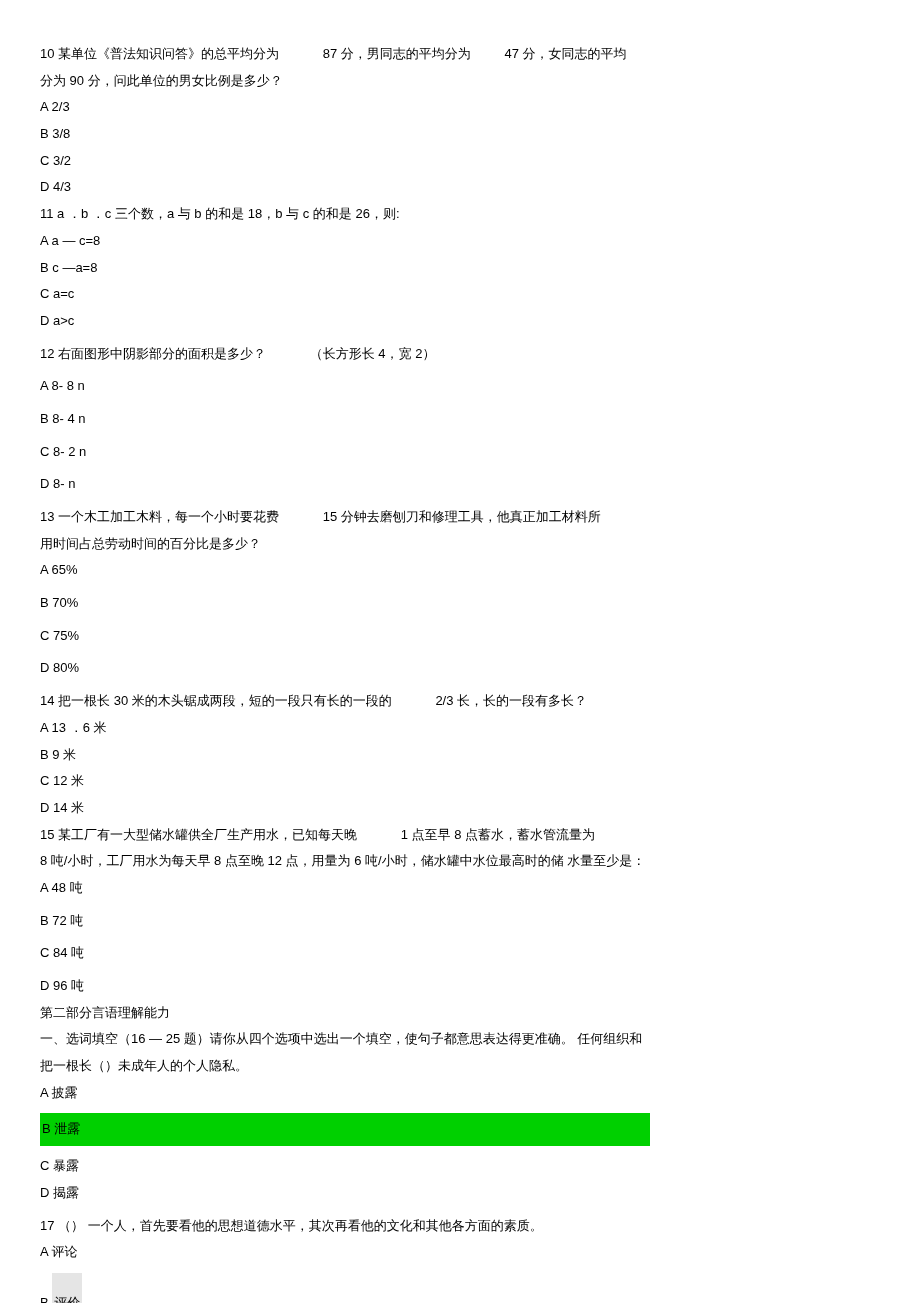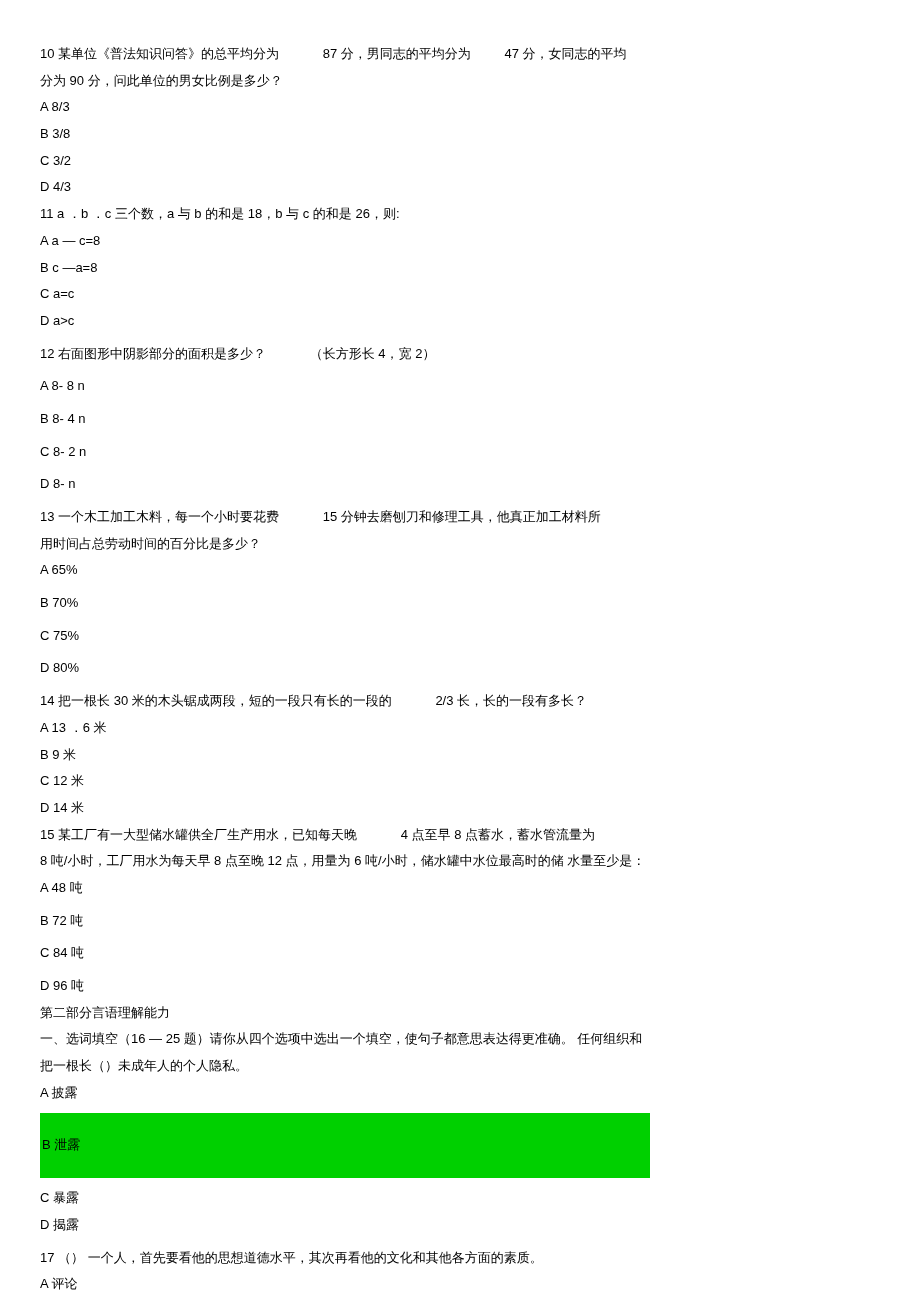--- a/index.html
+++ b/index.html
@@ -23,37 +23,37 @@
     margin-top: 8px;
   }
   .hl-green {
     background: #e5e5e5;
     display: inline-block;
     padding: 18px 2px;
   }
   .hl-green-full {
     background: #00d000;
     display: block;
-    padding: 20px 2px;
+    padding: 4px 2px;
     width: 610px;
     box-sizing: border-box;
   }
   .gap-s { display:inline-block; width:30px; }
   .gap-m { display:inline-block; width:40px; }
 </style>
 </head>
 <body>
 
 <div class="q-line">
   <span>10 某单位《普法知识问答》的总平均分为</span><span class="gap-m"></span>
   <span>87 分，男同志的平均分为</span><span class="gap-s"></span>
   <span>47 分，女同志的平均</span>
 </div>
 <div class="q-line">分为 90 分，问此单位的男女比例是多少？</div>
-<div class="opt">A 8/3</div>
+<div class="opt">A 2/3</div>
 <div class="opt">B 3/8</div>
 <div class="opt">C 3/2</div>
 <div class="opt">D 4/3</div>
 
 <div class="q-line">11 a ．b ．c 三个数，a 与 b 的和是 18，b 与 c 的和是 26，则:</div>
 <div class="opt">A a — c=8</div>
 <div class="opt">B c —a=8</div>
 <div class="opt">C a=c</div>
 <div class="opt">D a&gt;c</div>
 
@@ -80,21 +80,21 @@
   <span>14 把一根长 30 米的木头锯成两段，短的一段只有长的一段的</span><span class="gap-m"></span>
   <span>2/3 长，长的一段有多长？</span>
 </div>
 <div class="opt">A 13 ．6 米</div>
 <div class="opt">B 9 米</div>
 <div class="opt">C 12 米</div>
 <div class="opt">D 14 米</div>
 
 <div class="q-line">
   <span>15 某工厂有一大型储水罐供全厂生产用水，已知每天晚</span><span class="gap-m"></span>
-  <span>4 点至早 8 点蓄水，蓄水管流量为</span>
+  <span>1 点至早 8 点蓄水，蓄水管流量为</span>
 </div>
 <div class="q-line">8 吨/小时，工厂用水为每天早  8 点至晚 12 点，用量为 6 吨/小时，储水罐中水位最高时的储  水量至少是：</div>
 <div class="opt">A 48 吨</div>
 <div class="opt spaced">B 72 吨</div>
 <div class="opt spaced">C 84 吨</div>
 <div class="opt spaced">D 96 吨</div>
 
 <div class="q-line">第二部分言语理解能力</div>
 <div class="q-line">一、选词填空（16 — 25 题）请你从四个选项中选出一个填空，使句子都意思表达得更准确。 任何组织和</div>
 <div class="q-line">把一根长（）未成年人的个人隐私。</div>

